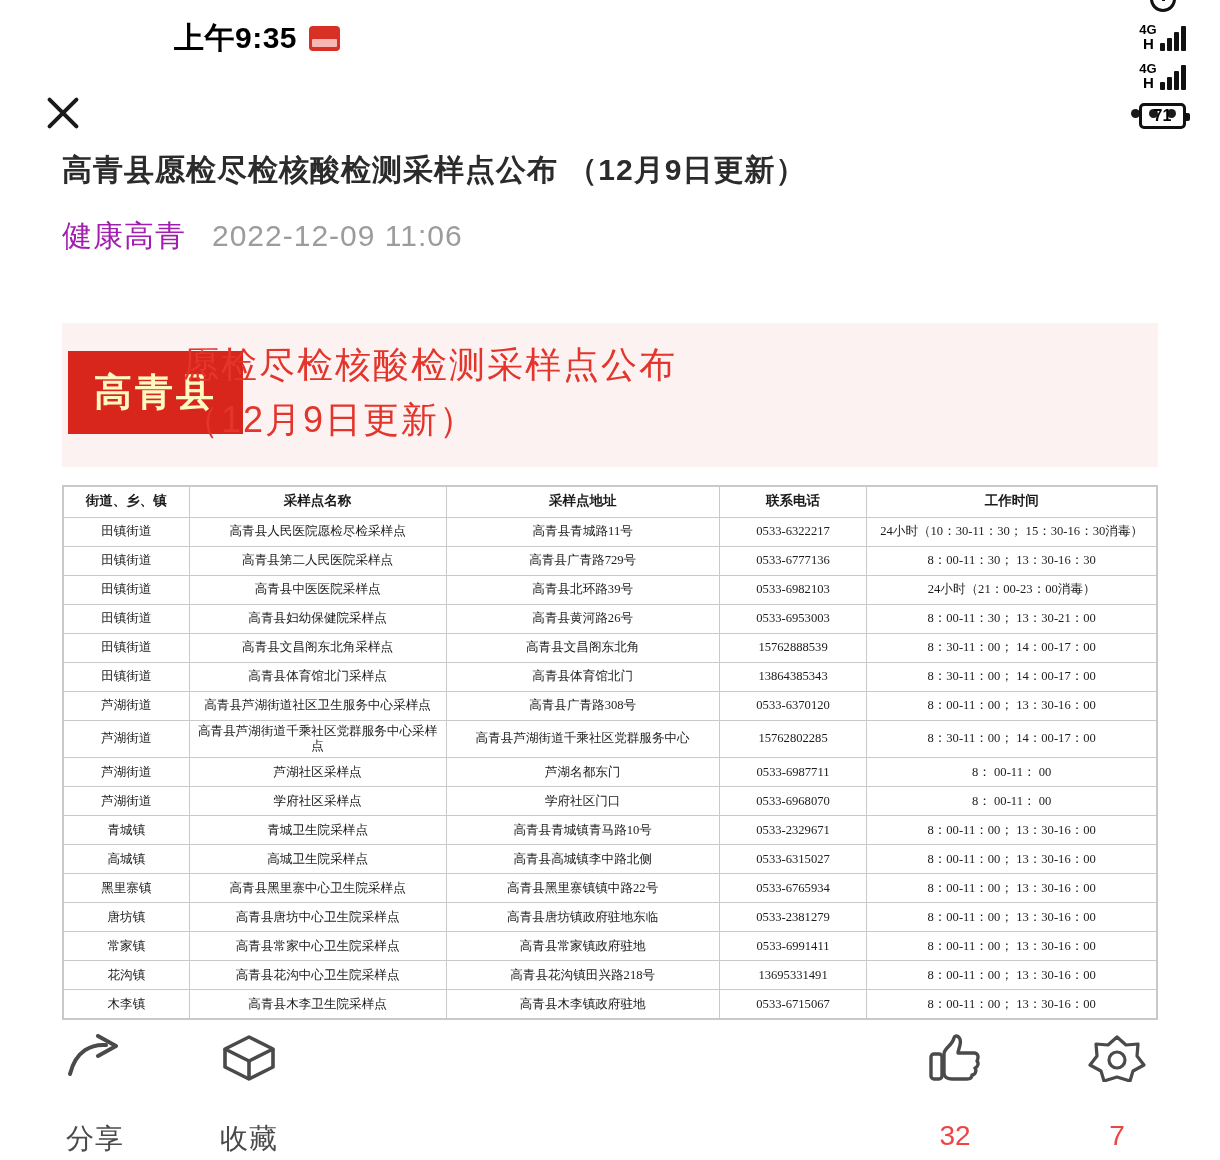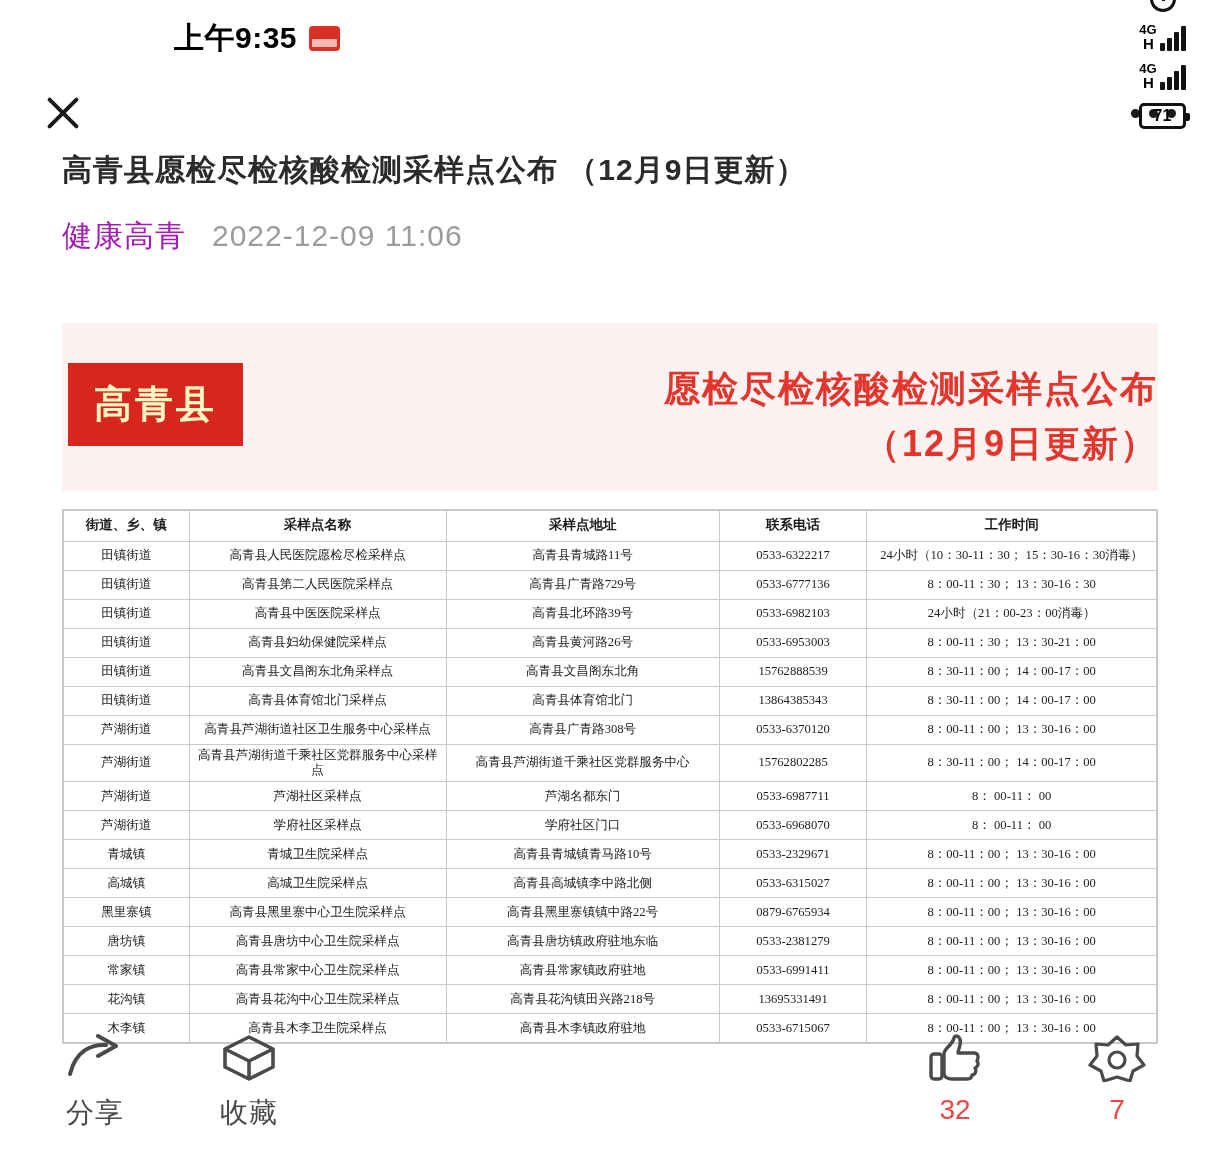--- a/index.html
+++ b/index.html
@@ -239,26 +239,25 @@
     color: #fef9c3;
     font-size: 38px;
     font-weight: bold;
     letter-spacing: 3px;
     padding: 16px 26px;
     margin-left: 6px;
     white-space: nowrap;
   }
   .poster-text {
     flex: 1;
-    text-align: right;
+    text-align: left;
     color: #e3352b;
-    font-weight: bold;
+    font-weight: normal;
     letter-spacing: 2px;
     margin-left: -60px;
-    margin-top: 24px;
   }
   .poster-line1 { font-size: 36px; }
   .poster-line2 { font-size: 36px; margin-top: 6px; }
 
   
   .table-wrap {
     margin-top: 18px;
     border: 1px solid #c9c9c9;
     background: #fff;
   }
@@ -311,21 +310,21 @@
   .bb-right {
     display: flex;
     gap: 104px;
     margin-left: auto;
     margin-right: 74px;
   }
   .bb-item {
     display: flex;
     flex-direction: column;
     align-items: center;
-    gap: 2px;
+    gap: 28px;
     cursor: pointer;
     justify-content: space-between;
   }
   .bb-label {
     font-size: 28px;
     color: #4a4a4a;
     letter-spacing: 1px;
   }
   .bb-count {
     font-size: 28px;
@@ -502,21 +501,21 @@
           <td>高城镇</td>
           <td>高城卫生院采样点</td>
           <td>高青县高城镇李中路北侧</td>
           <td>0533-6315027</td>
           <td>8：00-11：00； 13：30-16：00</td>
         </tr>
         <tr>
           <td>黑里寨镇</td>
           <td>高青县黑里寨中心卫生院采样点</td>
           <td>高青县黑里寨镇镇中路22号</td>
-          <td>0879-6765934</td>
+          <td>0533-6765934</td>
           <td>8：00-11：00； 13：30-16：00</td>
         </tr>
         <tr>
           <td>唐坊镇</td>
           <td>高青县唐坊中心卫生院采样点</td>
           <td>高青县唐坊镇政府驻地东临</td>
           <td>0533-2381279</td>
           <td>8：00-11：00； 13：30-16：00</td>
         </tr>
         <tr>

